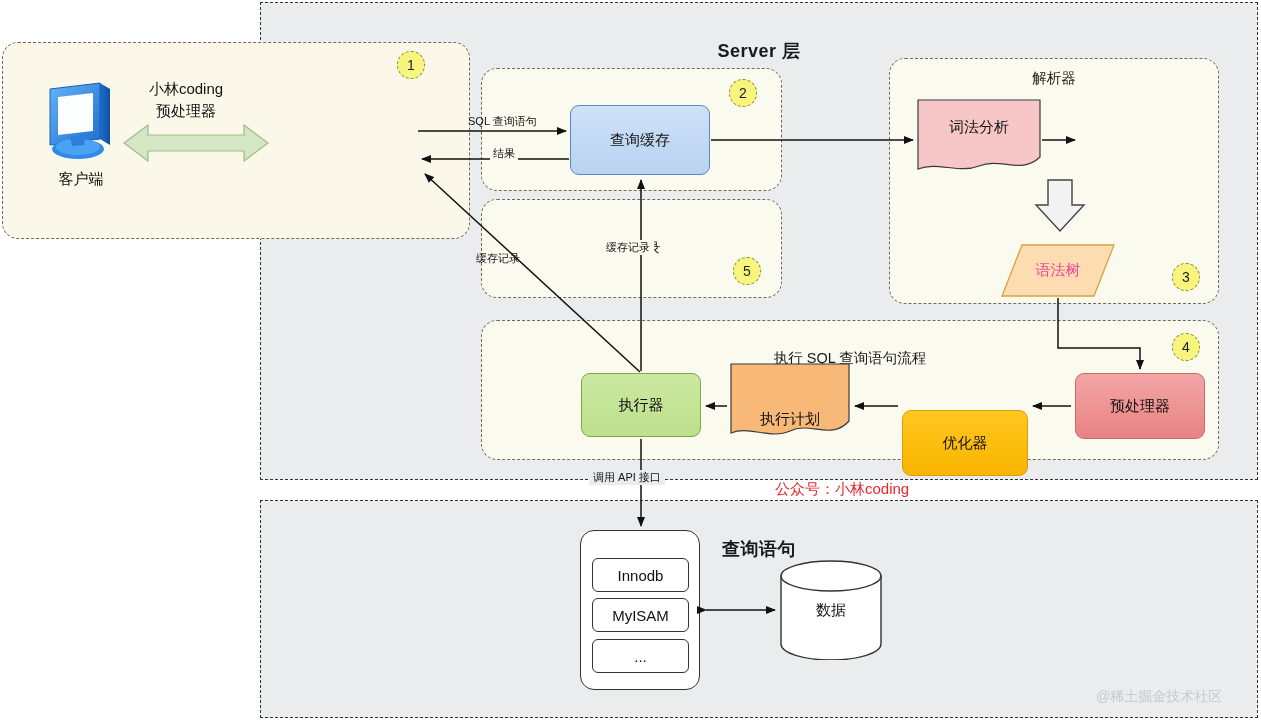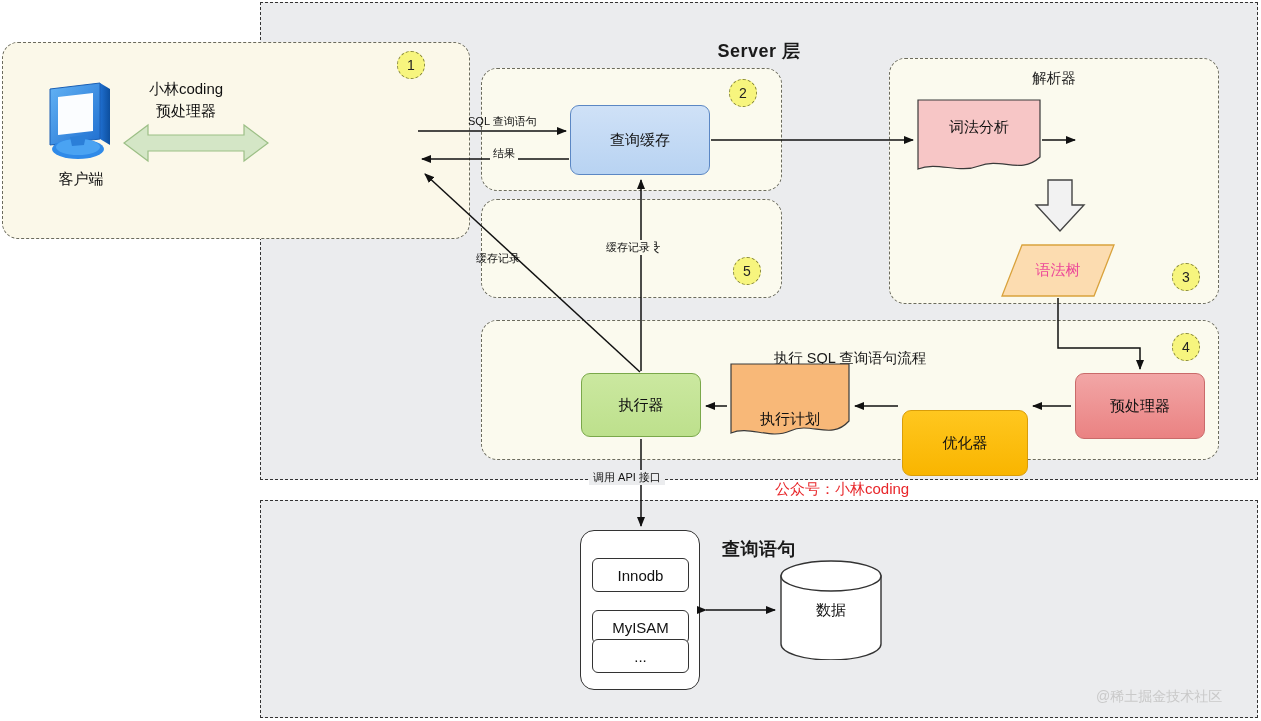--- a/index.html
+++ b/index.html
@@ -164,21 +164,21 @@
 
   <div class="abs node n-pre" style="left:1075px;top:373px;width:130px;height:66px;">
     <span>预处理器</span>
   </div>
 
   <div class="abs" style="left:580px;top:530px;width:120px;height:160px;background:#fff;border:1.5px solid #333;border-radius:14px;"></div>
 
   <div class="abs node n-plain" style="left:592px;top:558px;width:97px;height:34px;">
     <span>Innodb</span>
   </div>
-  <div class="abs node n-plain" style="left:592px;top:598px;width:97px;height:34px;margin-top:12px;">
+  <div class="abs node n-plain" style="left:592px;top:598px;width:97px;height:34px;">
     <span>MyISAM</span>
   </div>
   <div class="abs node n-plain" style="left:592px;top:639px;width:97px;height:34px;">
     <span>...</span>
   </div>
 
   <div class="abs" style="left:780px;top:560px;width:102px;height:100px;">
     <svg width="102" height="100" viewBox="0 0 102 100">
       <path d="M1 16 V84 A50 16 0 0 0 101 84 V16 Z" fill="#fff" stroke="#333" stroke-width="1.4"></path>
       <ellipse cx="51" cy="16" rx="50" ry="15" fill="#fff" stroke="#333" stroke-width="1.4"></ellipse>

